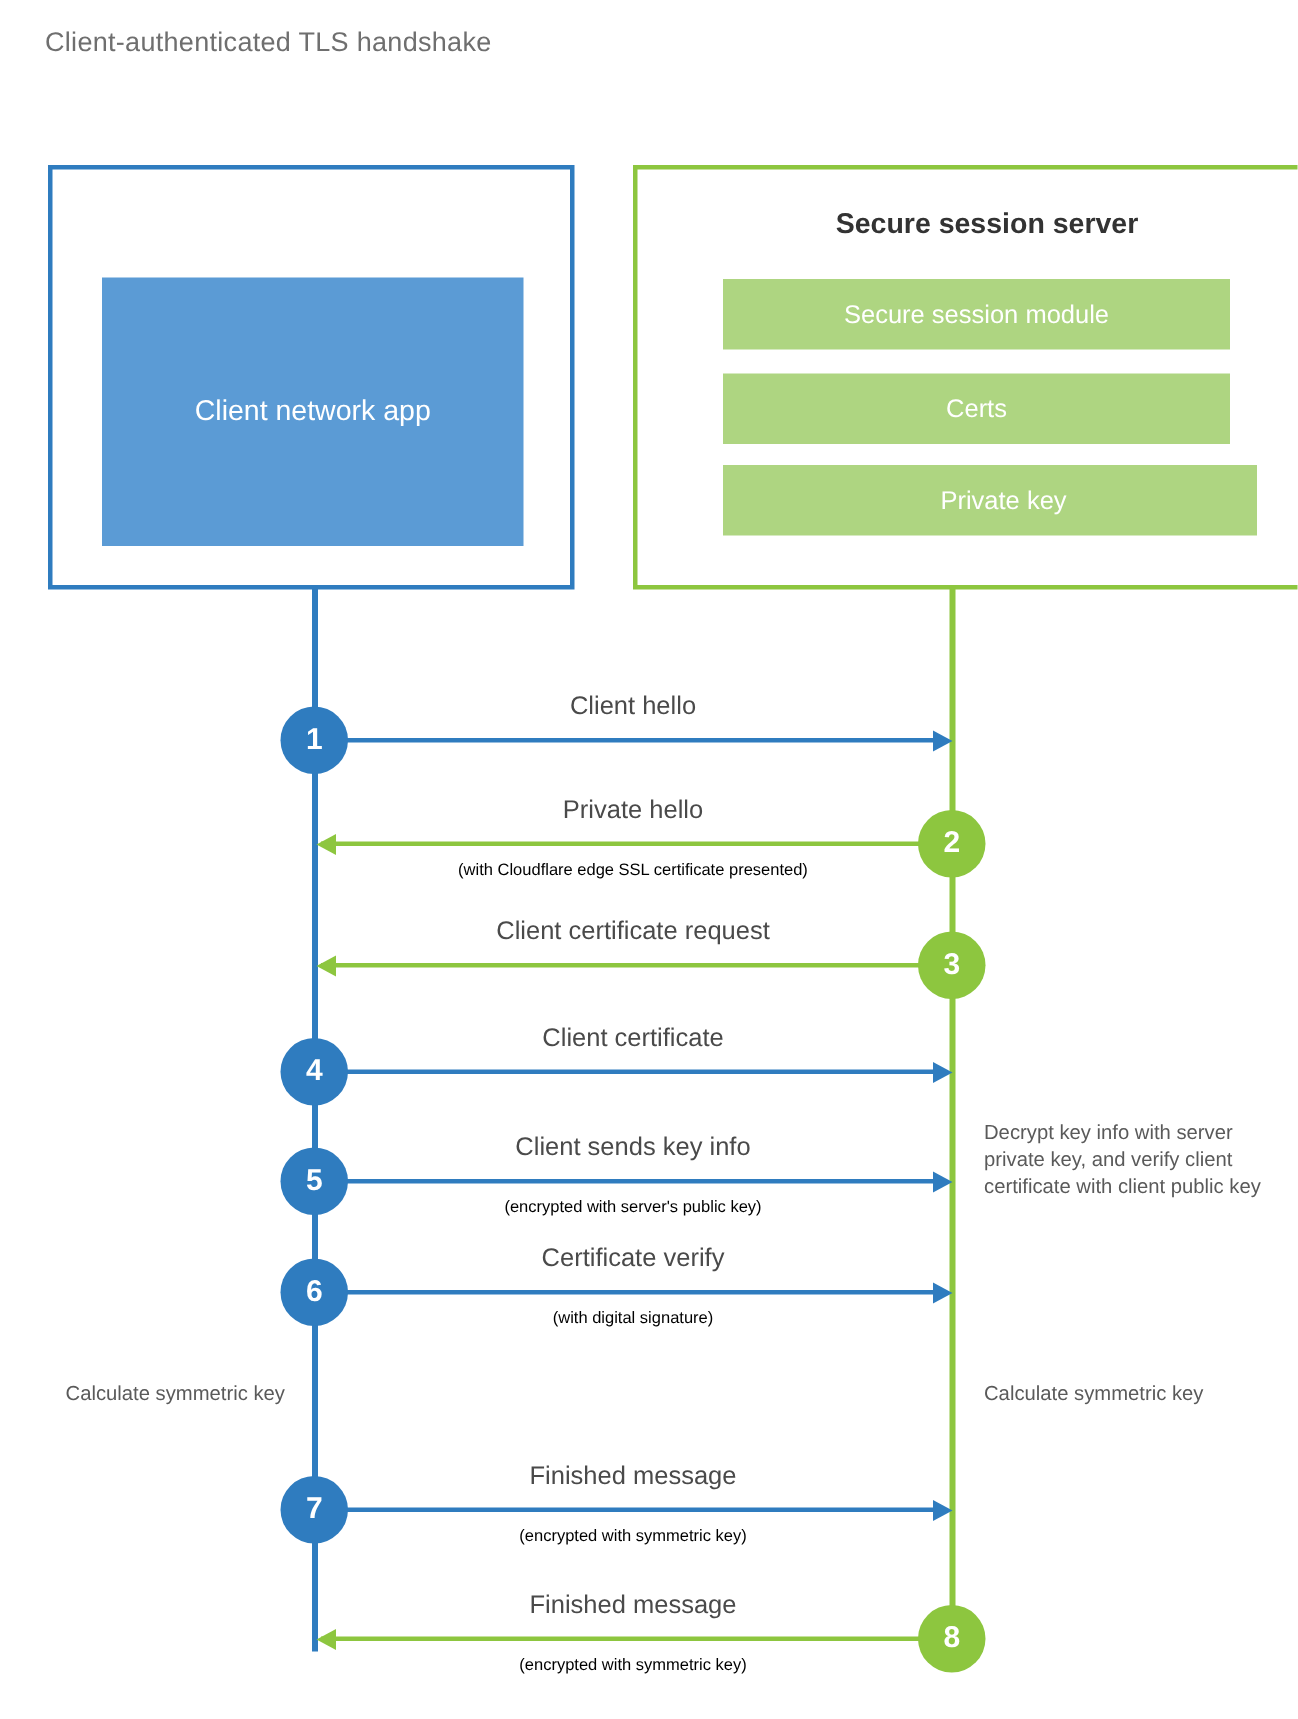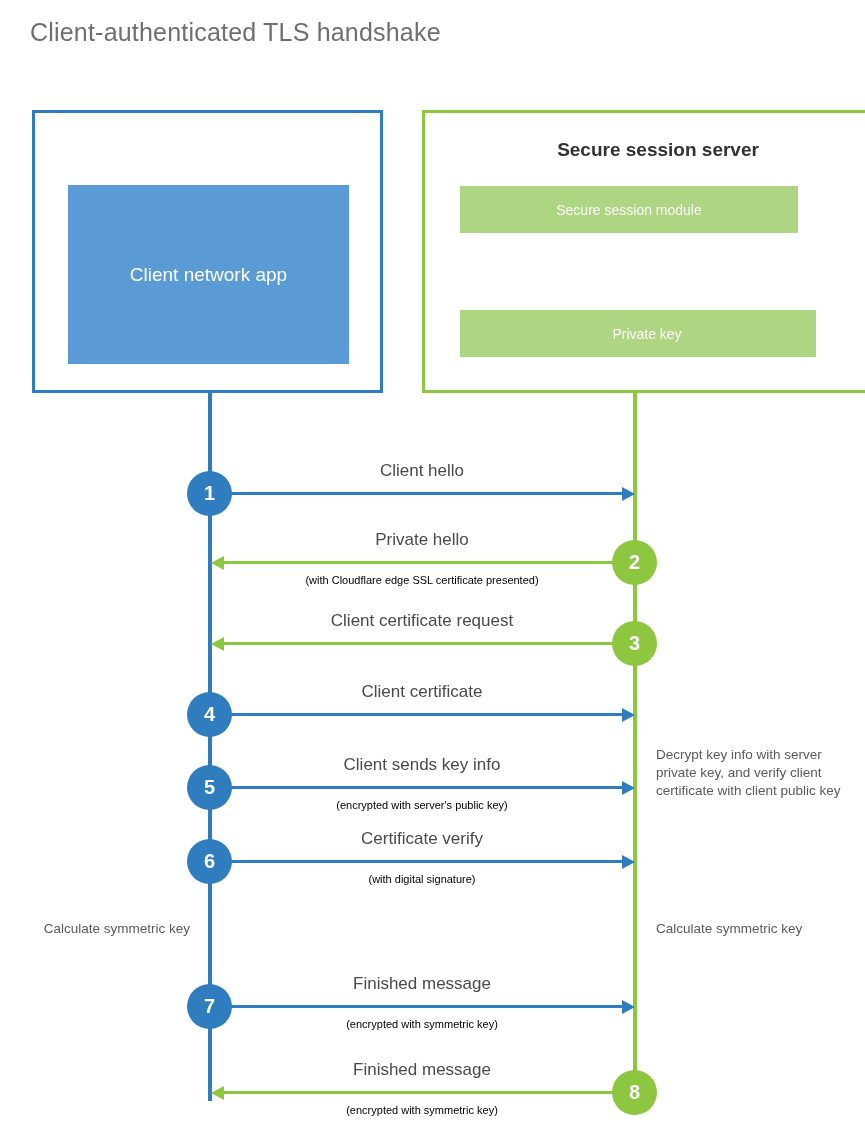--- a/index.html
+++ b/index.html
@@ -13,21 +13,21 @@
     position: relative;
     font-family: "Liberation Sans", sans-serif;
     overflow: hidden;
   }
 
   
   #diagram-title {
     position: absolute;
     left: 30px;
     top: 18px;
-    font-size: 25px;
+    font-size: 18px;
     font-weight: 400;
     color: #6f6f6f;
     letter-spacing: 0.2px;
     white-space: nowrap;
   }
 
   
   .party-box {
     position: absolute;
     background: #ffffff;
@@ -71,29 +71,29 @@
     justify-content: center;
     text-align: center;
     color: #ffffff;
     font-size: 19px;
     line-height: 1.35;
     padding: 12px 10px;
     box-sizing: border-box;
   }
   .server-block {
     position: absolute;
-    left: 35px;
+    left: 57px;
     width: 338px;
     height: 47px;
     background: #aed581;
     display: flex;
     align-items: center;
     justify-content: center;
     color: #ffffff;
-    font-size: 14px;
+    font-size: 17px;
   }
   .server-block.b0 { top: 73px; }
   .server-block.b1 { top: 136px; }
   .server-block.b2 { top: 197px; padding-left: 18px; }
 
   
   .lifeline {
     position: absolute;
     width: 4px;
     top: 391px;
@@ -201,20 +201,21 @@
 
 <div id="diagram-title">Client-authenticated TLS handshake</div>
 
 <div class="party-box" id="client-box">
   <div id="client-app-block">Client network app</div>
 </div>
 
 <div class="party-box" id="server-box">
   <div class="party-title">Secure session server</div>
   <div class="server-block b0">Secure session module</div>
+  <div class="server-block b1">Certs</div>
   <div class="server-block b2">Private key</div>
 </div>
 
 <div class="lifeline" id="client-lifeline"></div>
 <div class="lifeline" id="server-lifeline"></div>
 
 <div id="messages">
     <div class="msg" style="top: 493px;">
       <div class="arrow-line to-right blue"></div>
       <div class="arrow-head right blue"></div>

